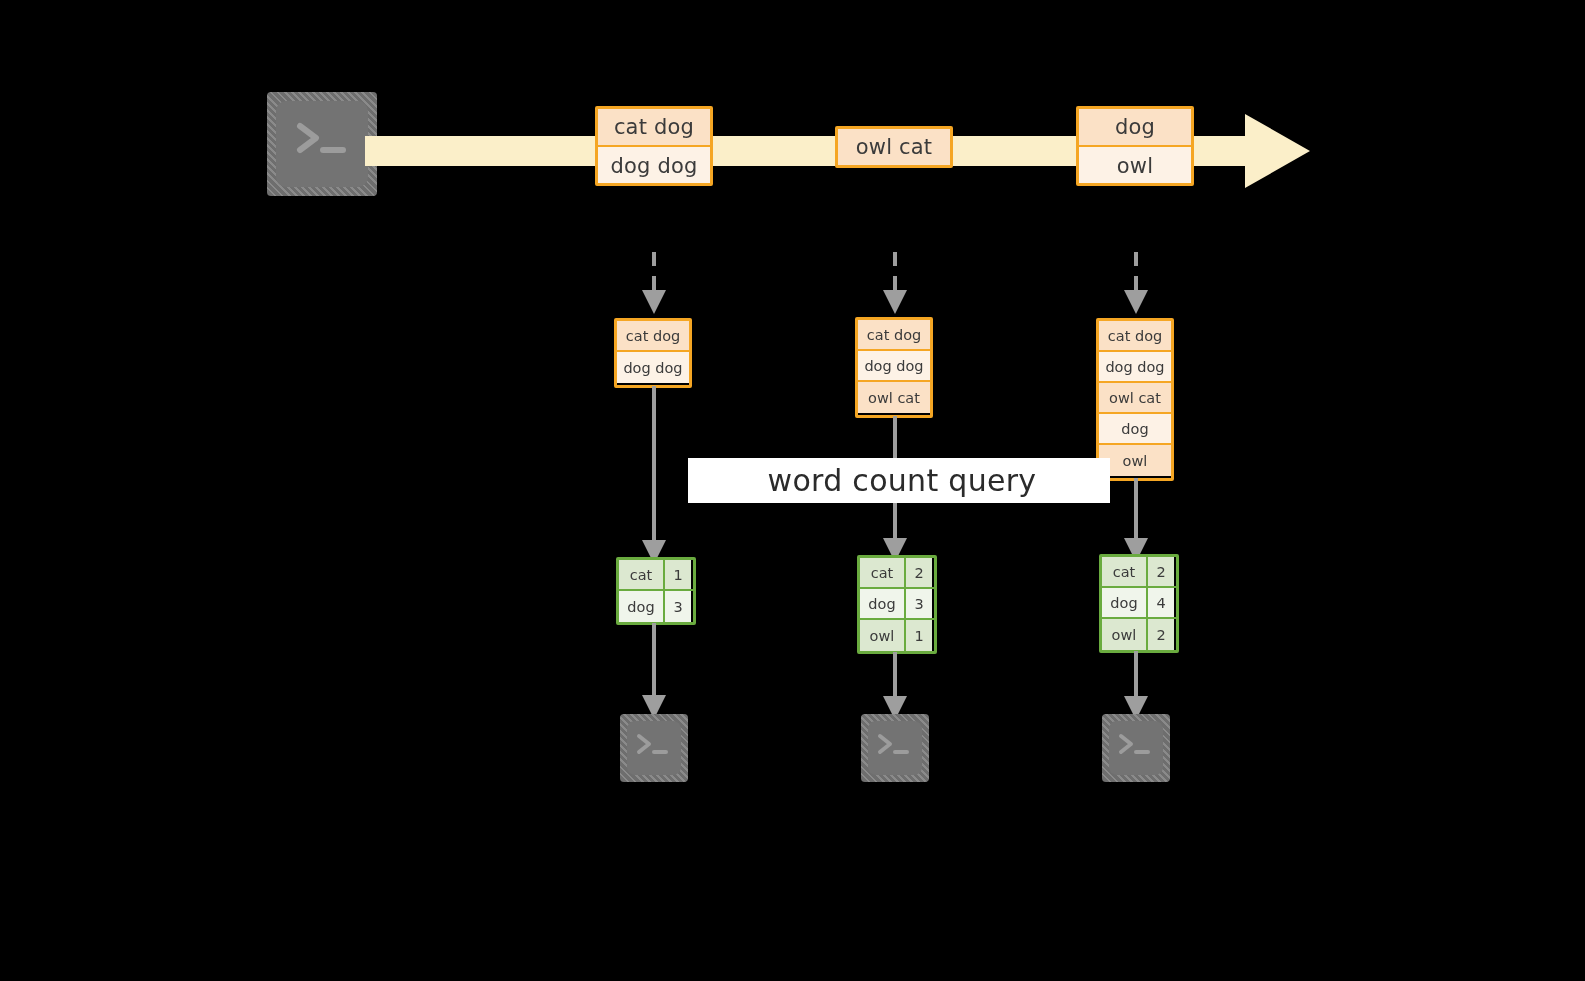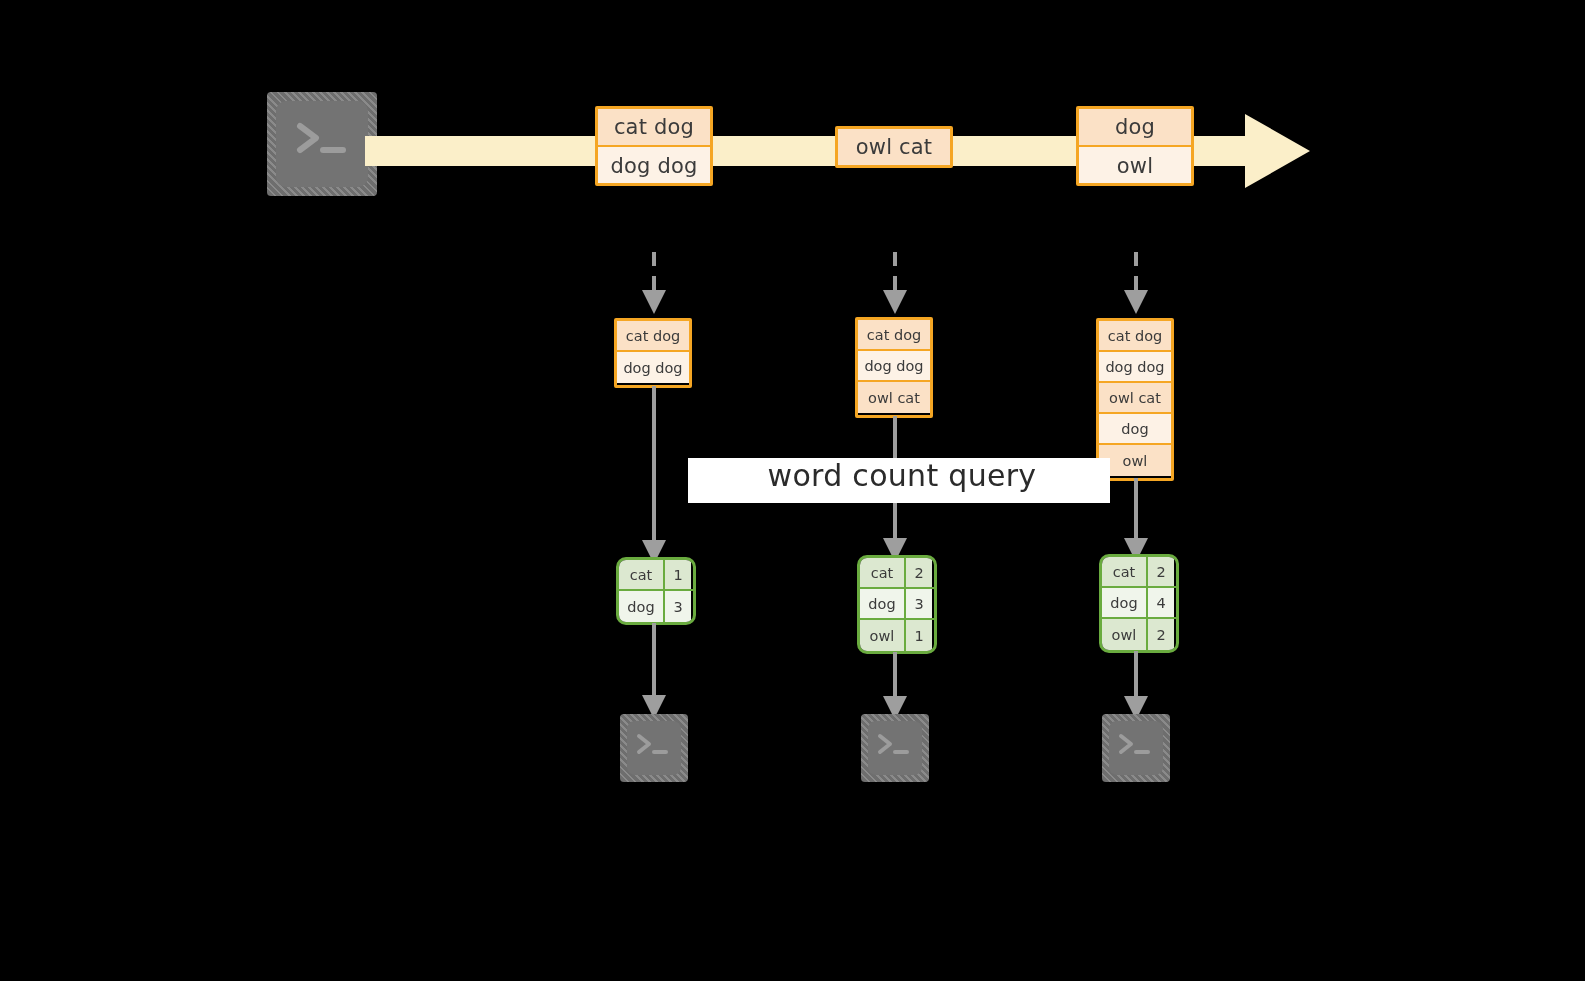--- a/index.html
+++ b/index.html
@@ -92,21 +92,21 @@
     justify-content: center;
     border-bottom: 2px solid #F5A623;
   }
   .stack .srow:last-child { border-bottom: none; }
 
   
   .gtable {
     position: absolute;
     box-sizing: border-box;
     border: 3px solid #6AAB3F;
-    border-radius: 10px;
+    border-radius: 2px;
     overflow: hidden;
     display: flex;
     flex-direction: column;
   }
   .gtable .grow {
     display: flex;
     height: 31px;
     box-sizing: border-box;
     border-bottom: 2px solid #6AAB3F;
   }
@@ -132,20 +132,21 @@
 
   
   .query-band {
     position: absolute;
     left: 688px;
     top: 458px;
     width: 422px;
     height: 45px;
     background: #FFFFFF;
     display: flex;
+    align-items: center;
     justify-content: center;
   }
   .query-band .qlabel {
     font-size: 30px;
     color: #2b2b2b;
     letter-spacing: 0.3px;
     white-space: nowrap;
     padding-left: 6px;
   }
 </style>

